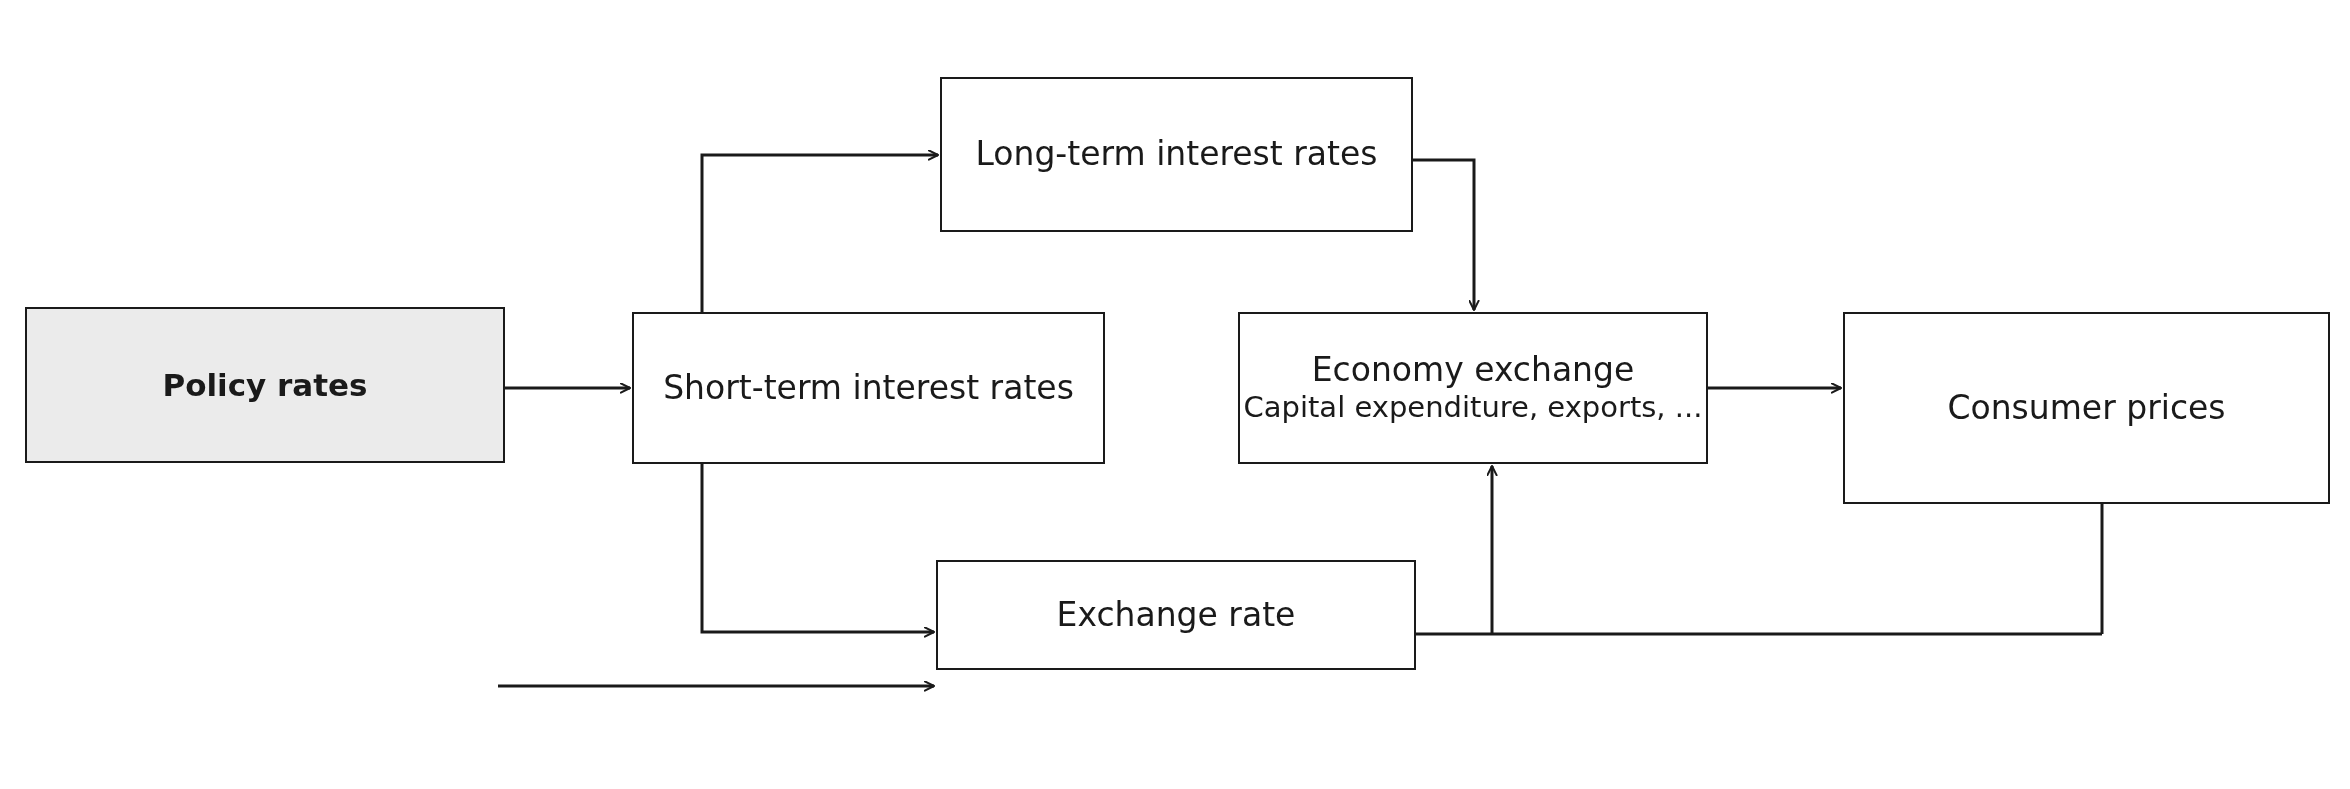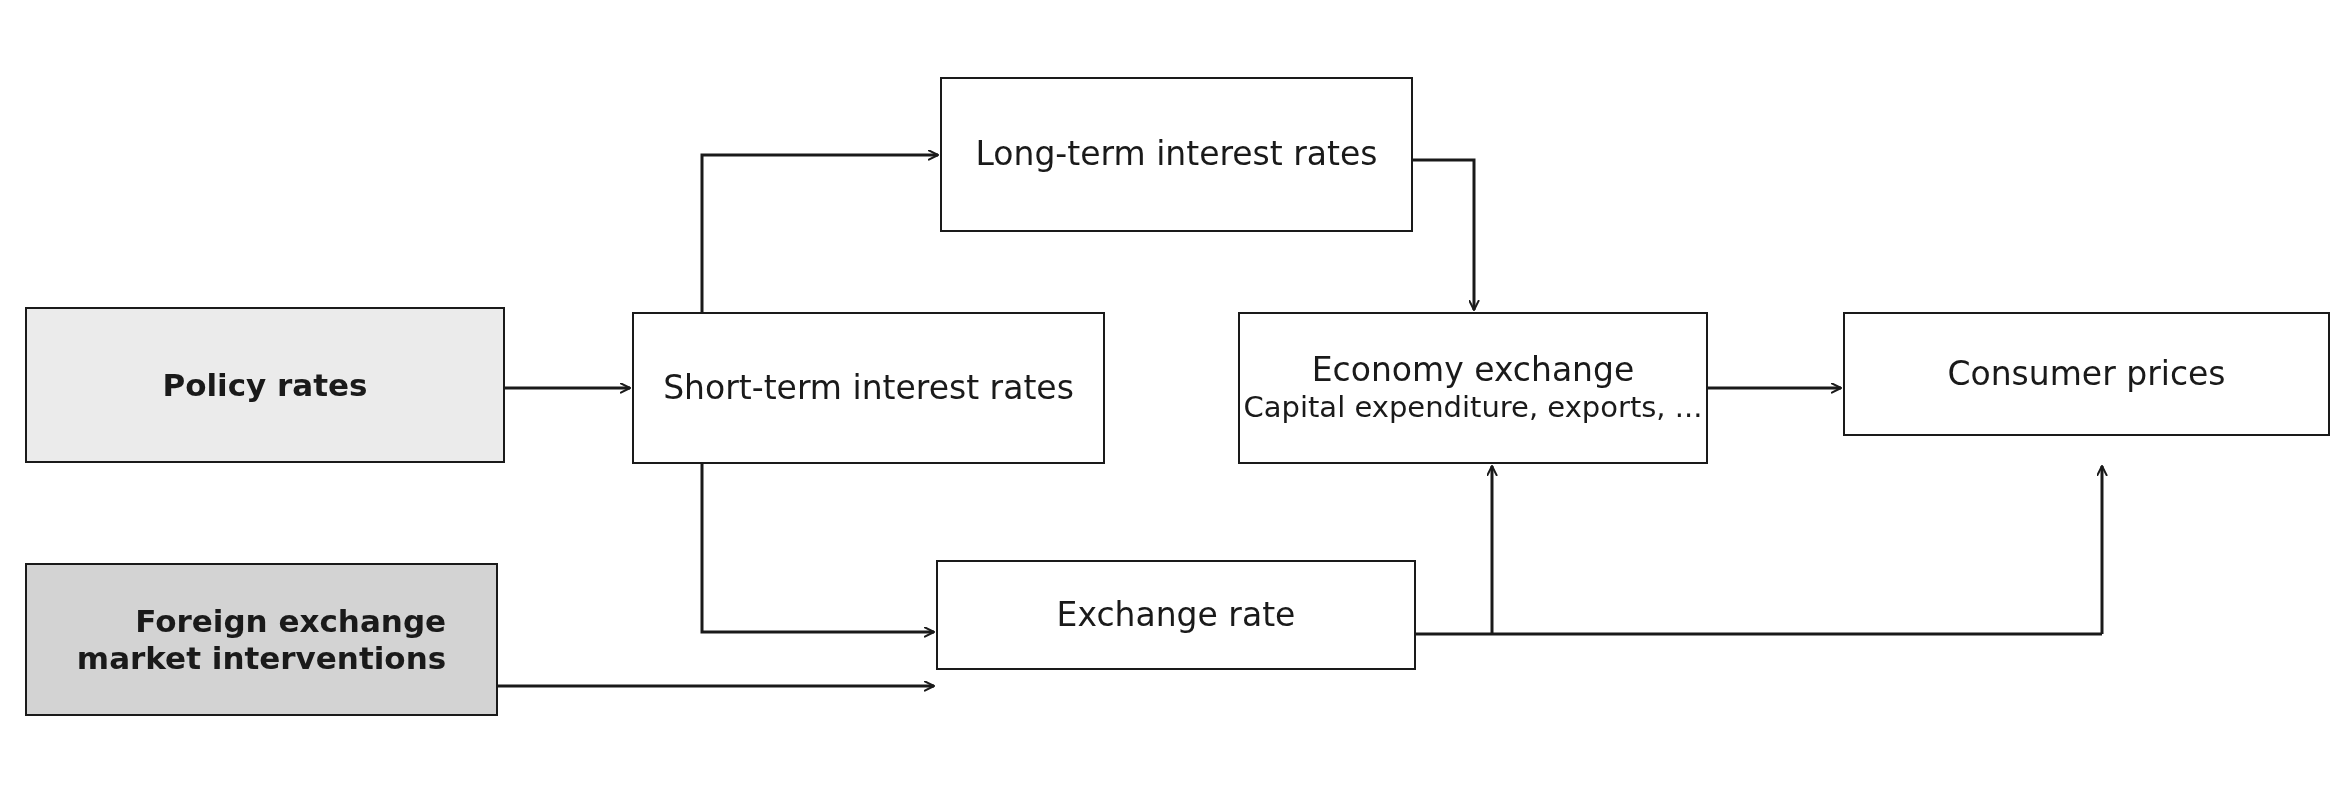--- a/index.html
+++ b/index.html
@@ -83,40 +83,36 @@
       <path d="M 2102 634 L 2102 466" marker-end="url(#arrow)"></path>
 
       <path d="M 1708 388 L 1841 388" marker-end="url(#arrow)"></path>
     </g>
   </svg>
 
   <div class="node emphasis fill-light multiline" id="node-policy-rate" style="left: 25px; top: 307px; width: 480px; height: 156px; background: rgb(235, 235, 235);">
     <div class="title">Policy rates</div>
   </div>
 
-  <div class="node emphasis fill-dark multiline" id="node-fx-interventions" style="left: 25px; top: 563px; width: 473px; height: 153px; background: rgb(211, 211, 211);">
-    <div class="title">Foreign exchange
-market interventions</div>
-  </div>
 
   <div class="node multiline" id="node-short-term-interest-rates" style="left: 632px; top: 312px; width: 473px; height: 152px; background: rgb(255, 255, 255);">
     <div class="title">Short-term interest rates</div>
   </div>
 
   <div class="node multiline" id="node-long-term-interest-rates" style="left: 940px; top: 77px; width: 473px; height: 155px; background: rgb(255, 255, 255);">
     <div class="title">Long-term interest rates</div>
   </div>
 
   <div class="node multiline" id="node-exchange-rate" style="left: 936px; top: 560px; width: 480px; height: 110px; background: rgb(255, 255, 255);">
     <div class="title">Exchange rate</div>
   </div>
 
   <div class="node multiline" id="node-economy-activity" style="left: 1238px; top: 312px; width: 470px; height: 152px; background: rgb(255, 255, 255);">
     <div class="title">Economy exchange</div>
     <div class="sub">Capital expenditure,
 exports, ...</div>
   </div>
 
-  <div class="node multiline" id="node-consumer-prices" style="left: 1843px; top: 312px; width: 487px; height: 124px; background: rgb(255, 255, 255);">
+  <div class="node multiline" id="node-consumer-prices" style="left: 1843px; top: 312px; width: 487px; height: 192px; background: rgb(255, 255, 255);">
     <div class="title">Consumer prices</div>
   </div>
 
 </div>
 
 </body></html>

